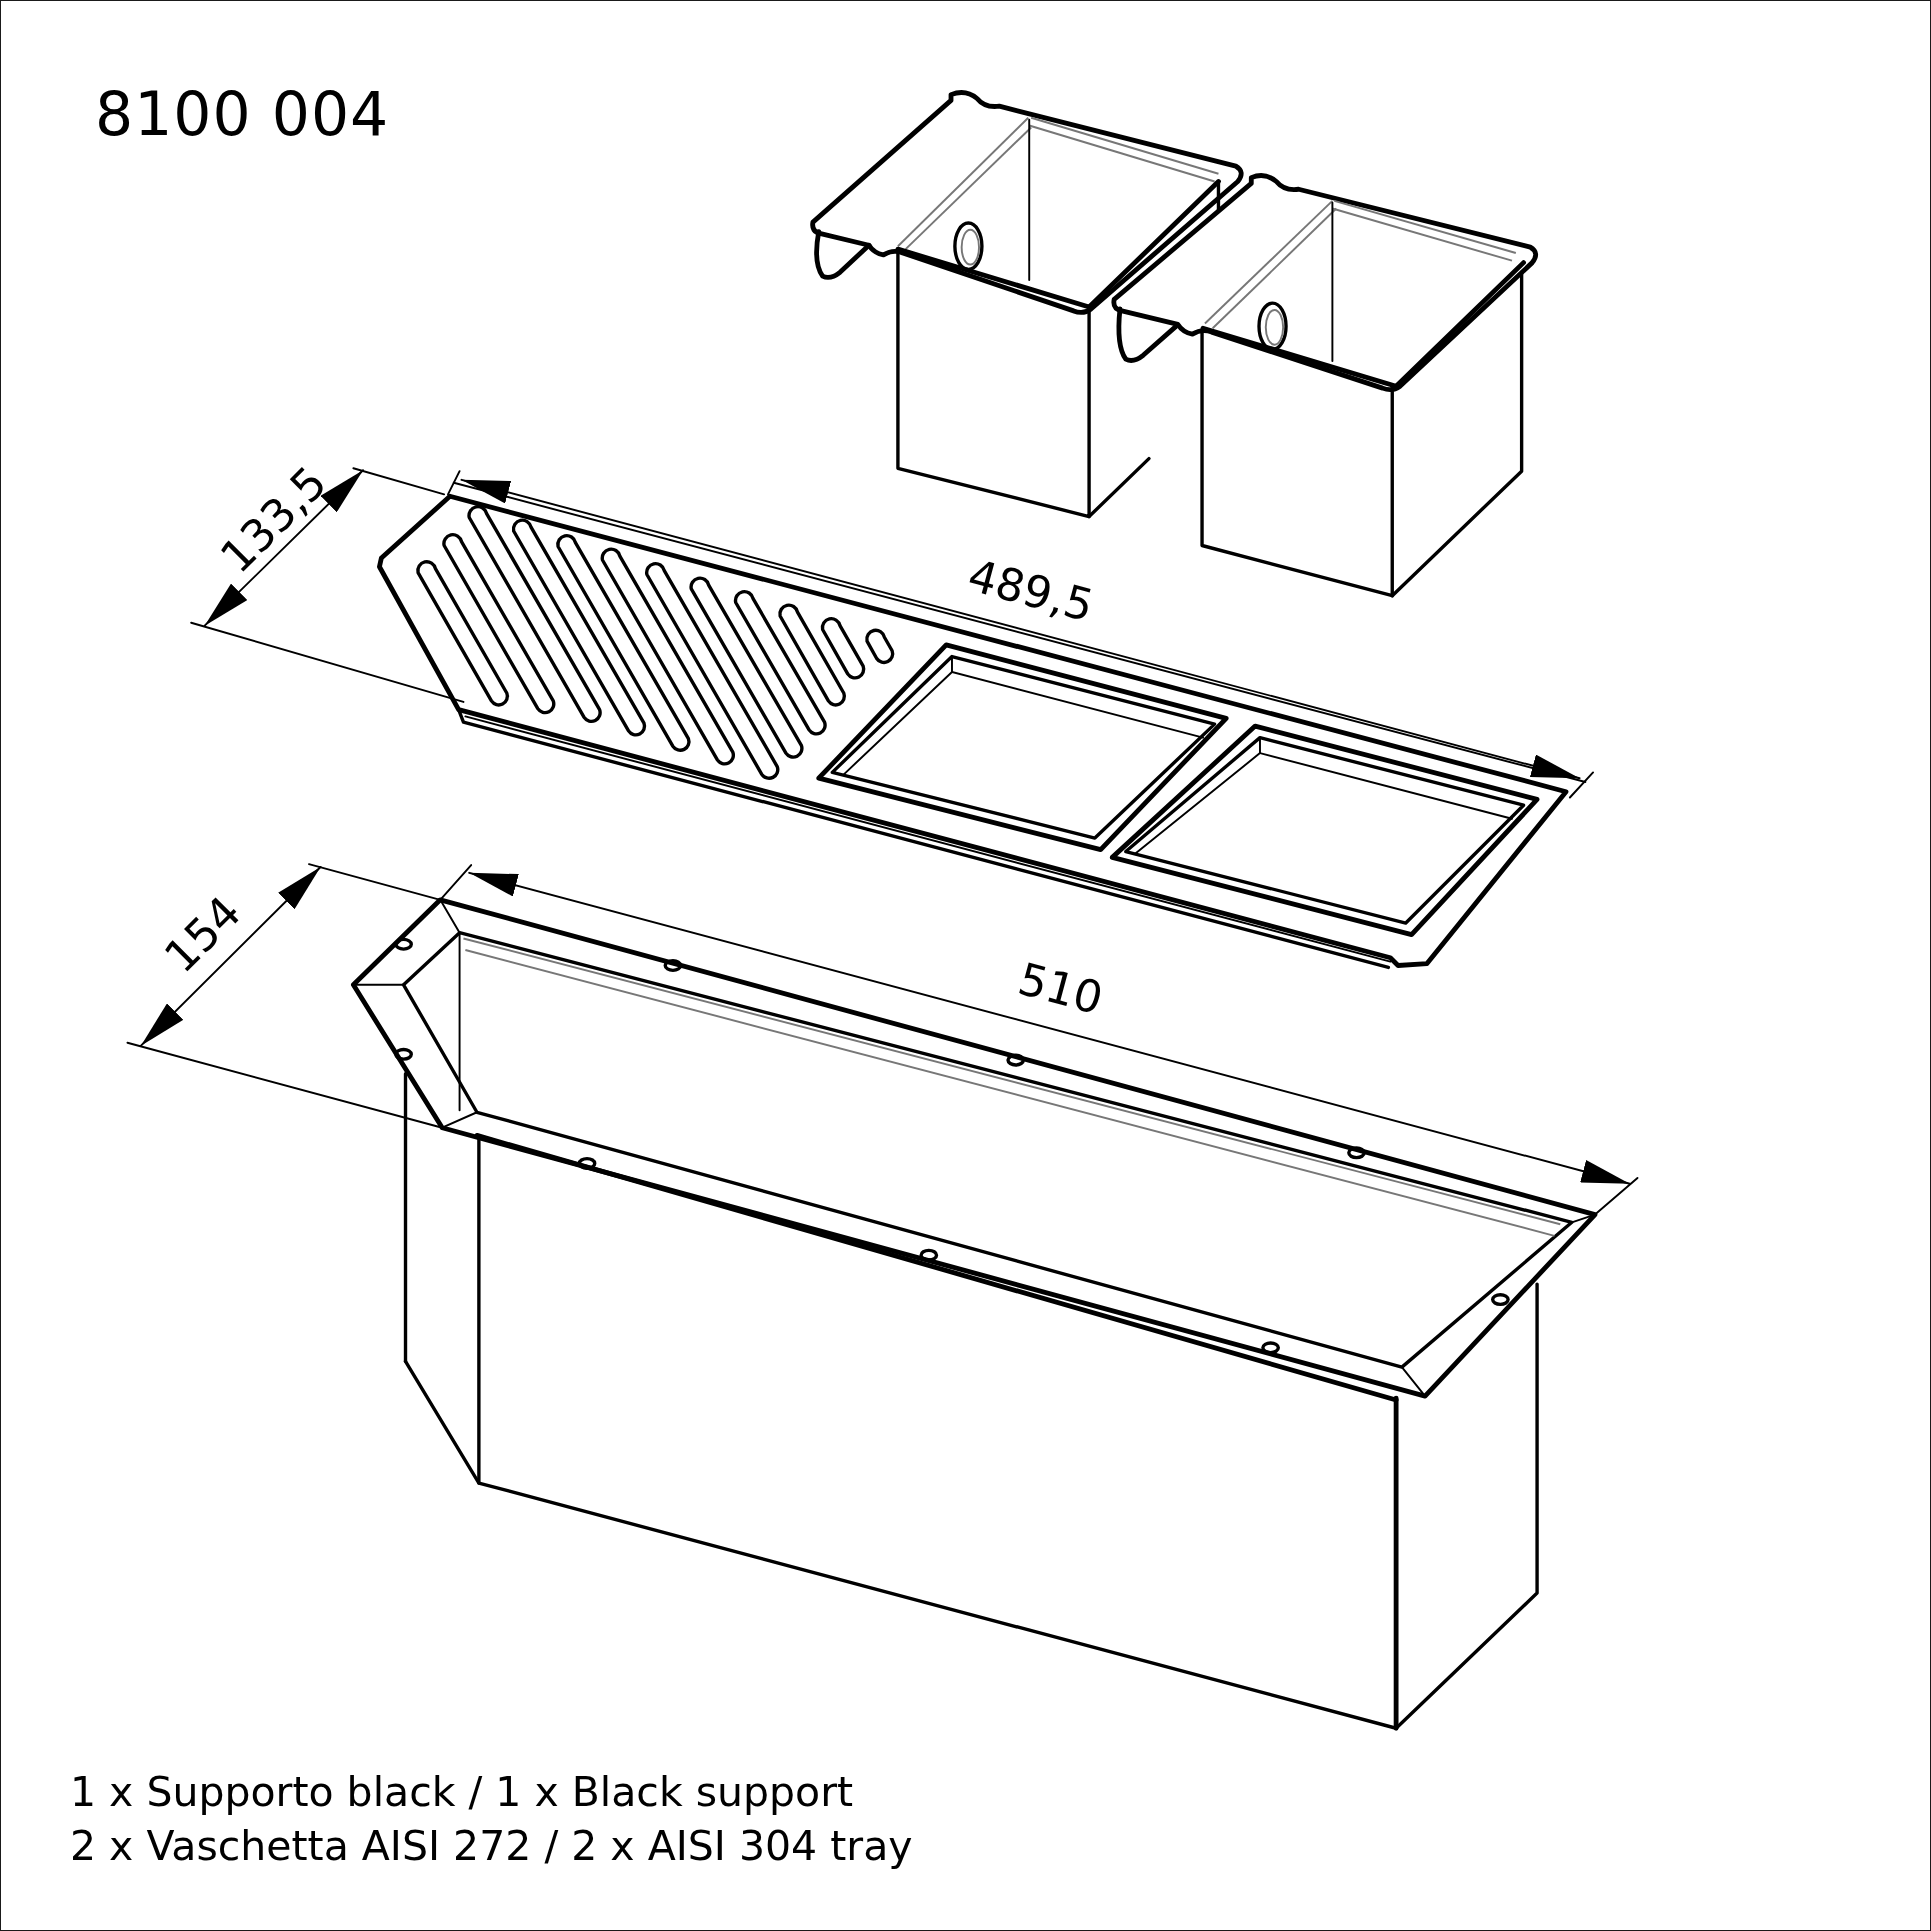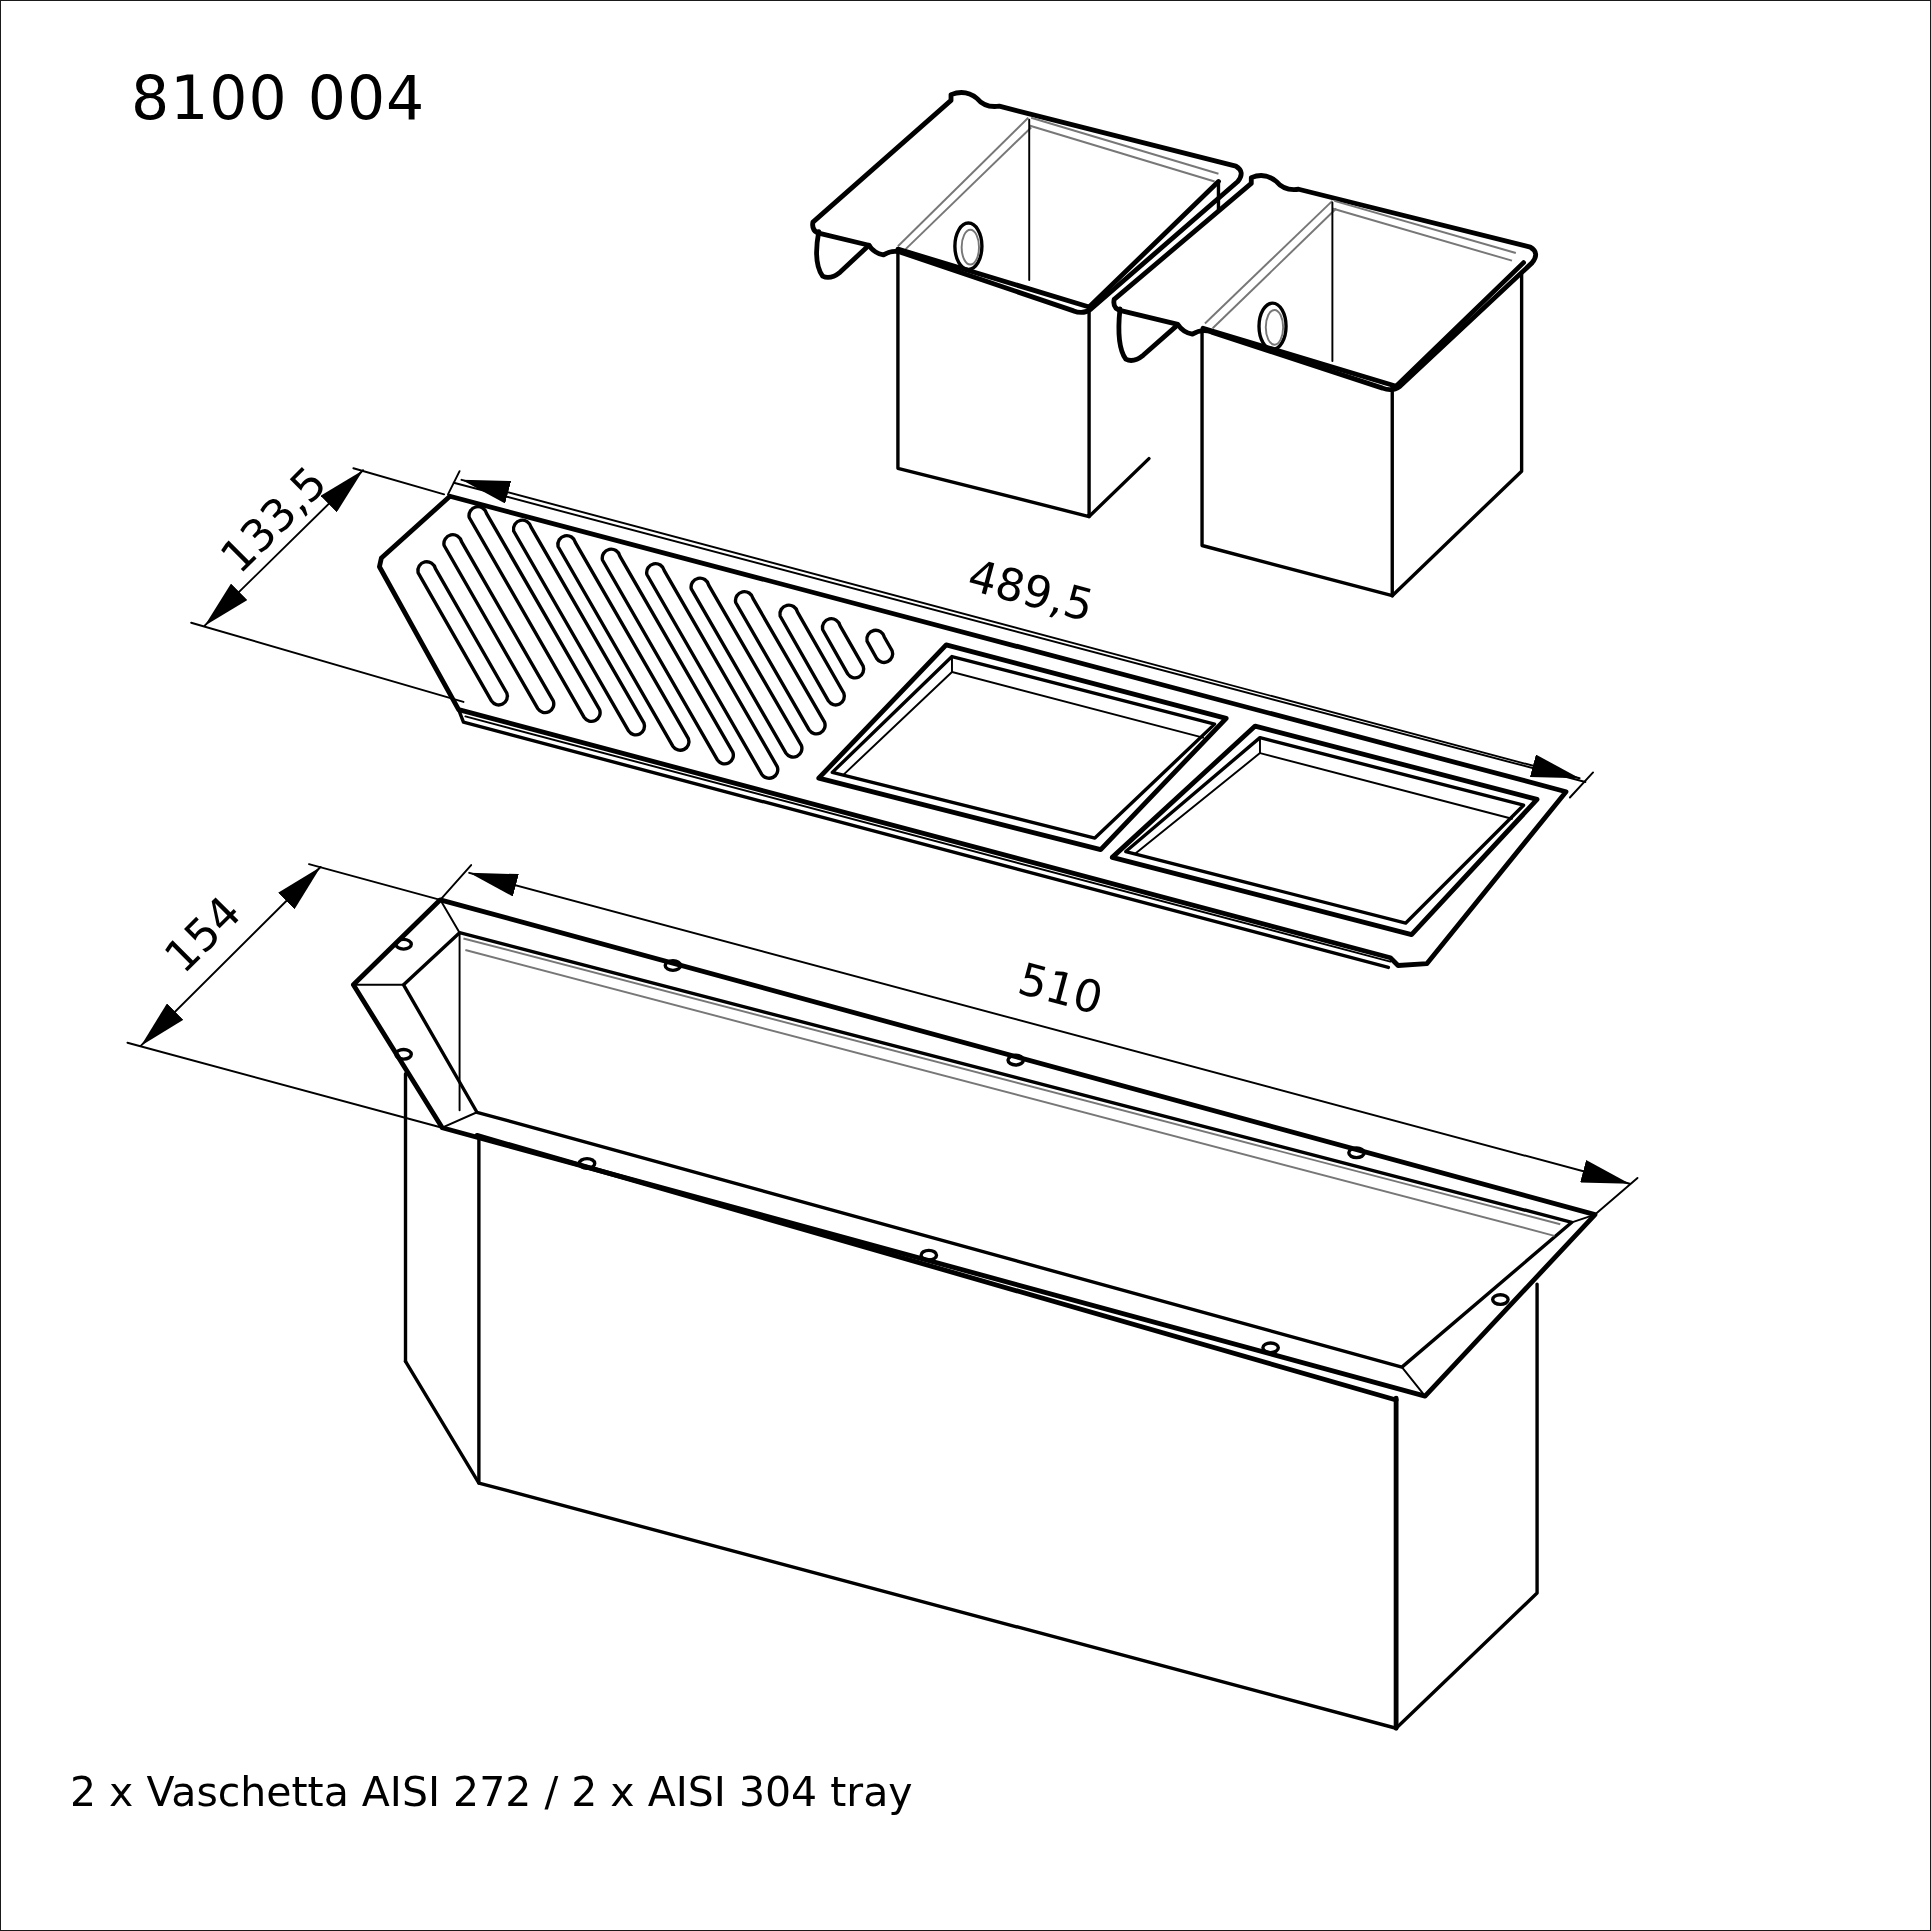--- a/index.html
+++ b/index.html
@@ -1,21 +1,21 @@
 <!DOCTYPE html>
 <html><head>
 <meta charset="utf-8">
 <style>
   html, body { margin: 0; padding: 0; background: #ffffff; }
   body { width: 1931px; height: 1931px; position: relative; overflow: hidden;
          font-family: "DejaVu Sans", "Liberation Sans", sans-serif; color: #000; }
   .frame { position: absolute; left: 0; top: 0; width: 1931px; height: 1931px;
            box-sizing: border-box; border: 1.9px solid #1a1a1a; }
-  .part-code { position: absolute; left: 95px; top: 68px; font-size: 60px;
-               font-weight: 400; letter-spacing: 1px; line-height: 1; margin-left: 36px; }
+  .part-code { position: absolute; left: 95px; top: 84px; font-size: 60px;
+               font-weight: 400; letter-spacing: 1px; line-height: 1; }
   .legend { position: absolute; left: 70px; top: 1765px; font-size: 41px; line-height: 54px; }
   .legend-line { white-space: nowrap; }
   svg.drawing { position: absolute; left: 0; top: 0; width: 1931px; height: 1931px; }
   .thick { stroke: #000; stroke-width: 5; fill: none; stroke-linejoin: round; stroke-linecap: round; }
   .med { stroke: #000; stroke-width: 3.5; fill: none; stroke-linejoin: round; stroke-linecap: round; }
   .thin { stroke: #000; stroke-width: 2; fill: none; stroke-linecap: round; }
   .grey { stroke: #777; stroke-width: 2; fill: none; }
   .white { fill: #fff; }
   .dim-text { font-family: "DejaVu Sans", "Liberation Sans", sans-serif; font-size: 46px; fill: #000; }
 </style>
@@ -167,15 +167,16 @@
 
   <g>
     <line class="thin" x1="456" y1="932" x2="488" y2="896"></line>
     <line class="thin" x1="1652" y1="1258" x2="1696" y2="1220"></line>
     <line class="thin" x1="486" y1="904" x2="1688" y2="1226" marker-start="url(#arrBig)" marker-end="url(#arrBig)"></line>
     <text class="dim-text" transform="translate(1052,1028) rotate(15)">510</text>
   </g>
 </svg>
 
 <div class="legend">
+  <div class="legend-line">1 x Supporto black / 1 x Black support</div>
   <div class="legend-line">2 x Vaschetta AISI 272 / 2 x AISI 304 tray</div>
 </div>
 
 
 </body></html>

